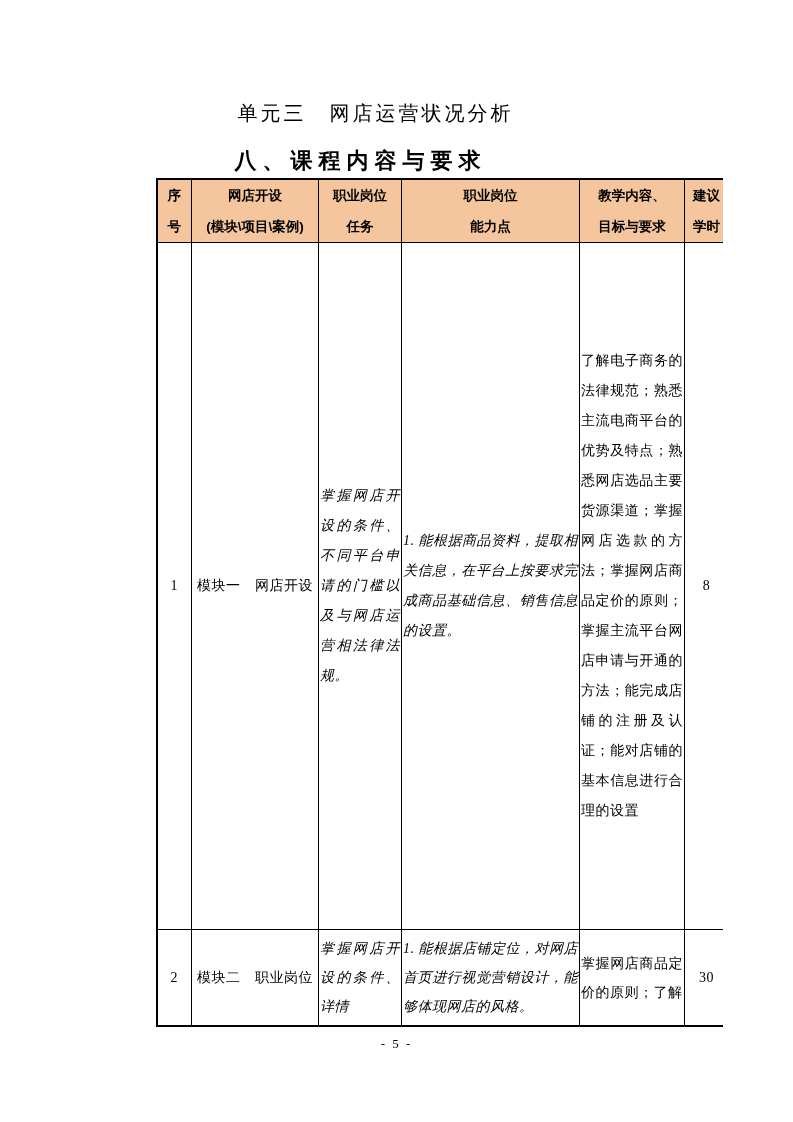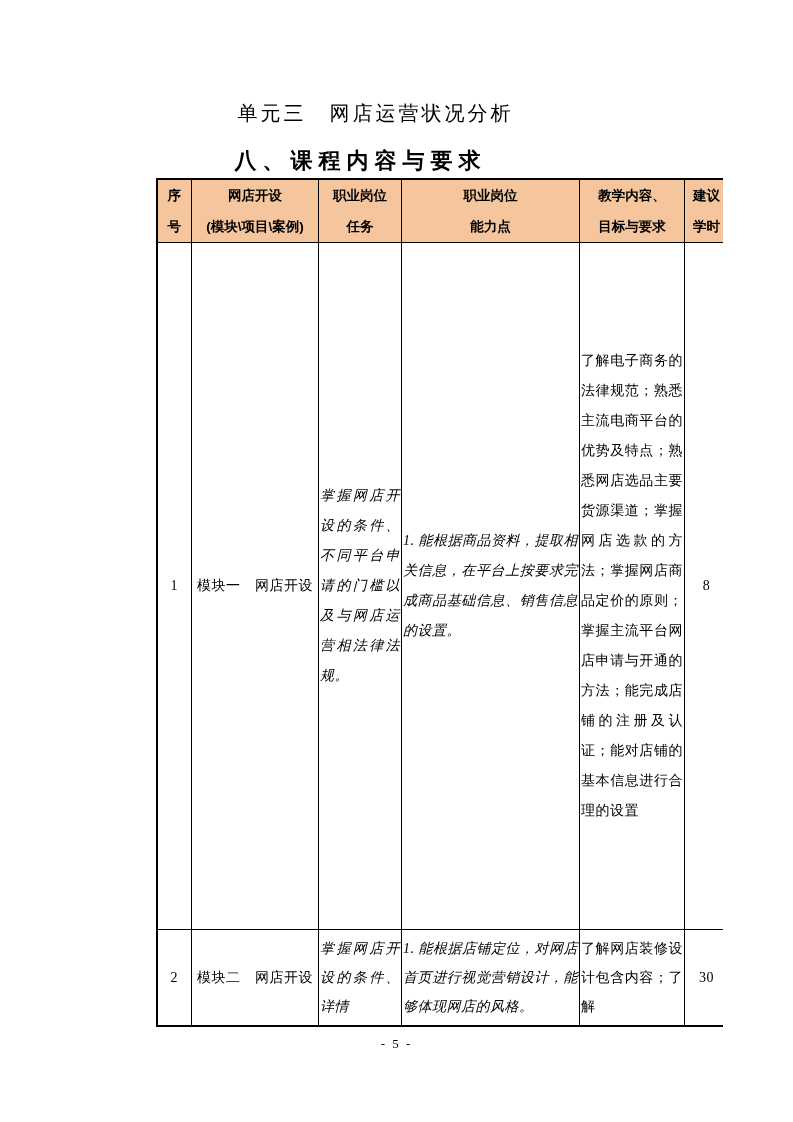--- a/index.html
+++ b/index.html
@@ -128,24 +128,24 @@
         <td class="c-center">1</td>
         <td class="c-center">模块一　网店开设</td>
         <td class="c-just lh-lg">掌握网店开设的条件、不同平台申请的门槛以及与网店运营相法律法规。</td>
         <td class="c-just lh-lg">1. 能根据商品资料，提取相关信息，在平台上按要求完成商品基础信息、销售信息的设置。</td>
         <td class="c-just v-top">了解电子商务的法律规范；熟悉主流电商平台的优势及特点；熟悉网店选品主要货源渠道；掌握网店选款的方法；掌握网店商品定价的原则；掌握主流平台网店申请与开通的方法；能完成店铺的注册及认证；能对店铺的基本信息进行合理的设置</td>
         <td class="c-center">8</td>
         <td class="c-center">必修</td>
       </tr>
       <tr class="row-2">
         <td class="c-center">2</td>
-        <td class="c-center">模块二　网店开设</td>
+        <td class="c-center">模块二　职业岗位</td>
         <td class="c-just lh-lg">掌握网店开设的条件、详情</td>
         <td class="c-just lh-lg">1. 能根据店铺定位，对网店首页进行视觉营销设计，能够体现网店的风格。</td>
-        <td class="c-just">了解网店装修设计包含内容；了解</td>
+        <td class="c-just">掌握网店商品定价的原则；了解</td>
         <td class="c-center">30</td>
         <td class="c-center">必修</td>
       </tr>
     </tbody>
   </table>
 
   <div class="page-num">- 5 -</div>
 
 </div>
 

